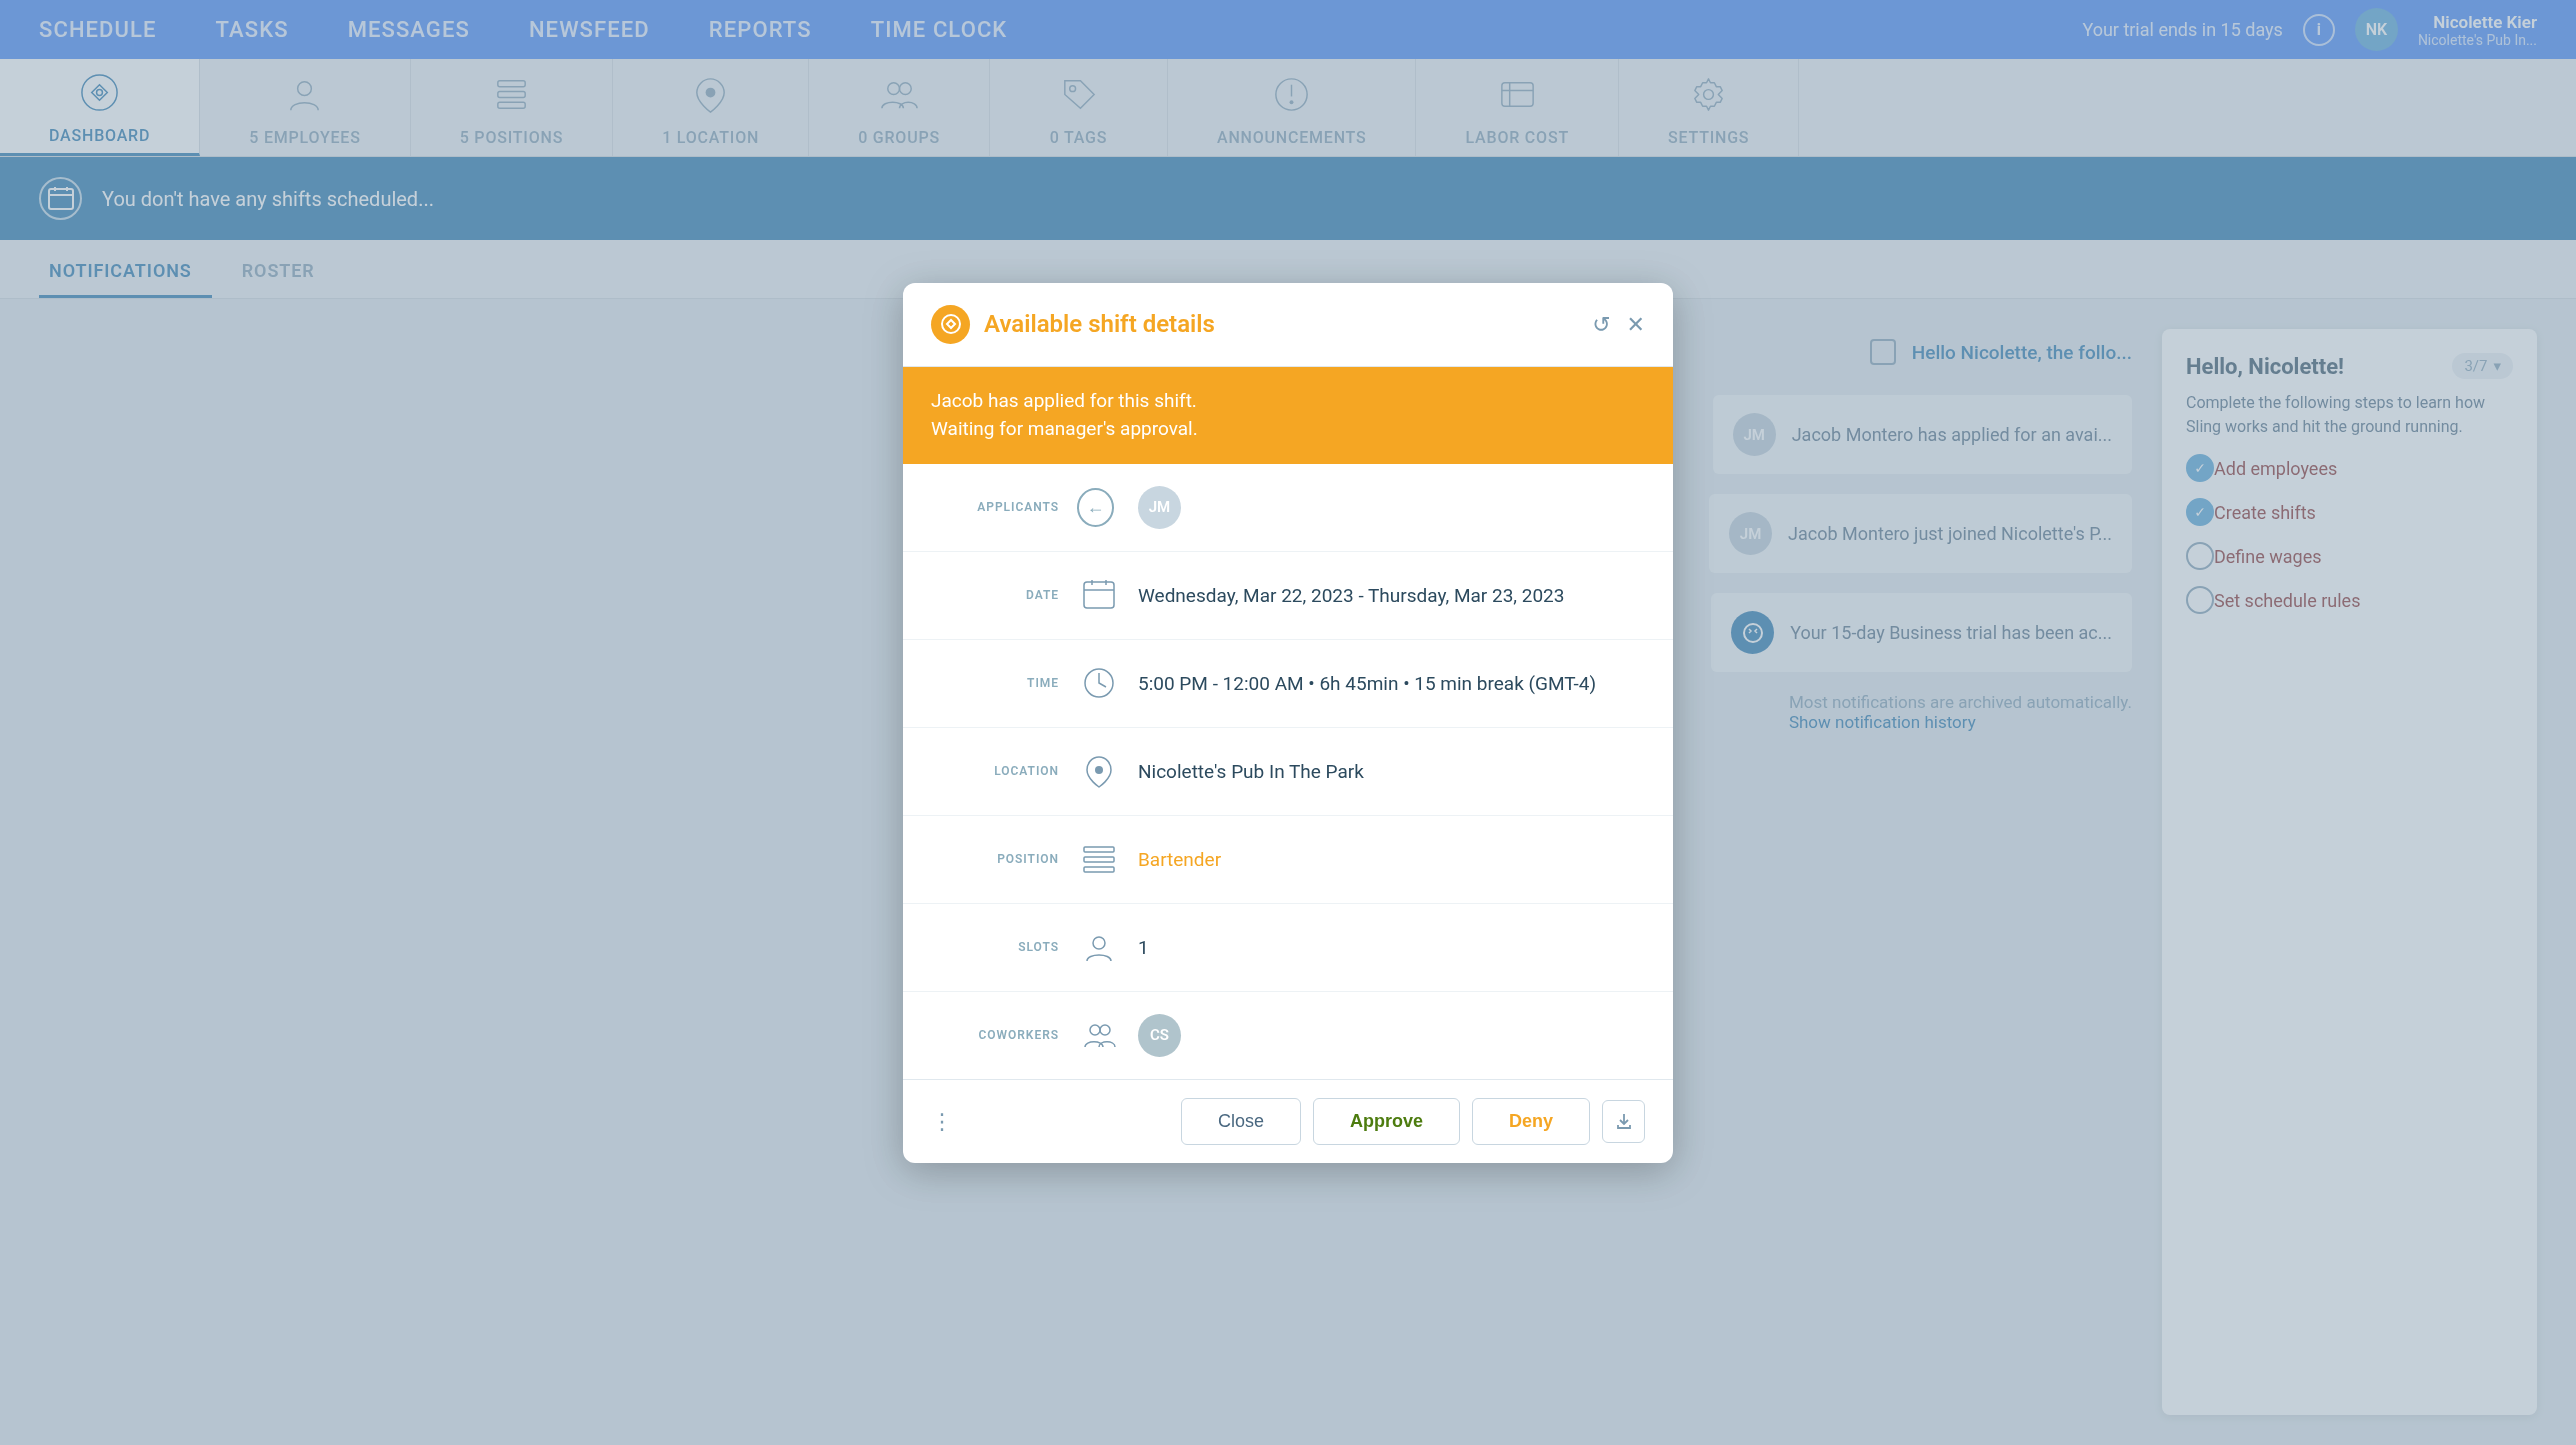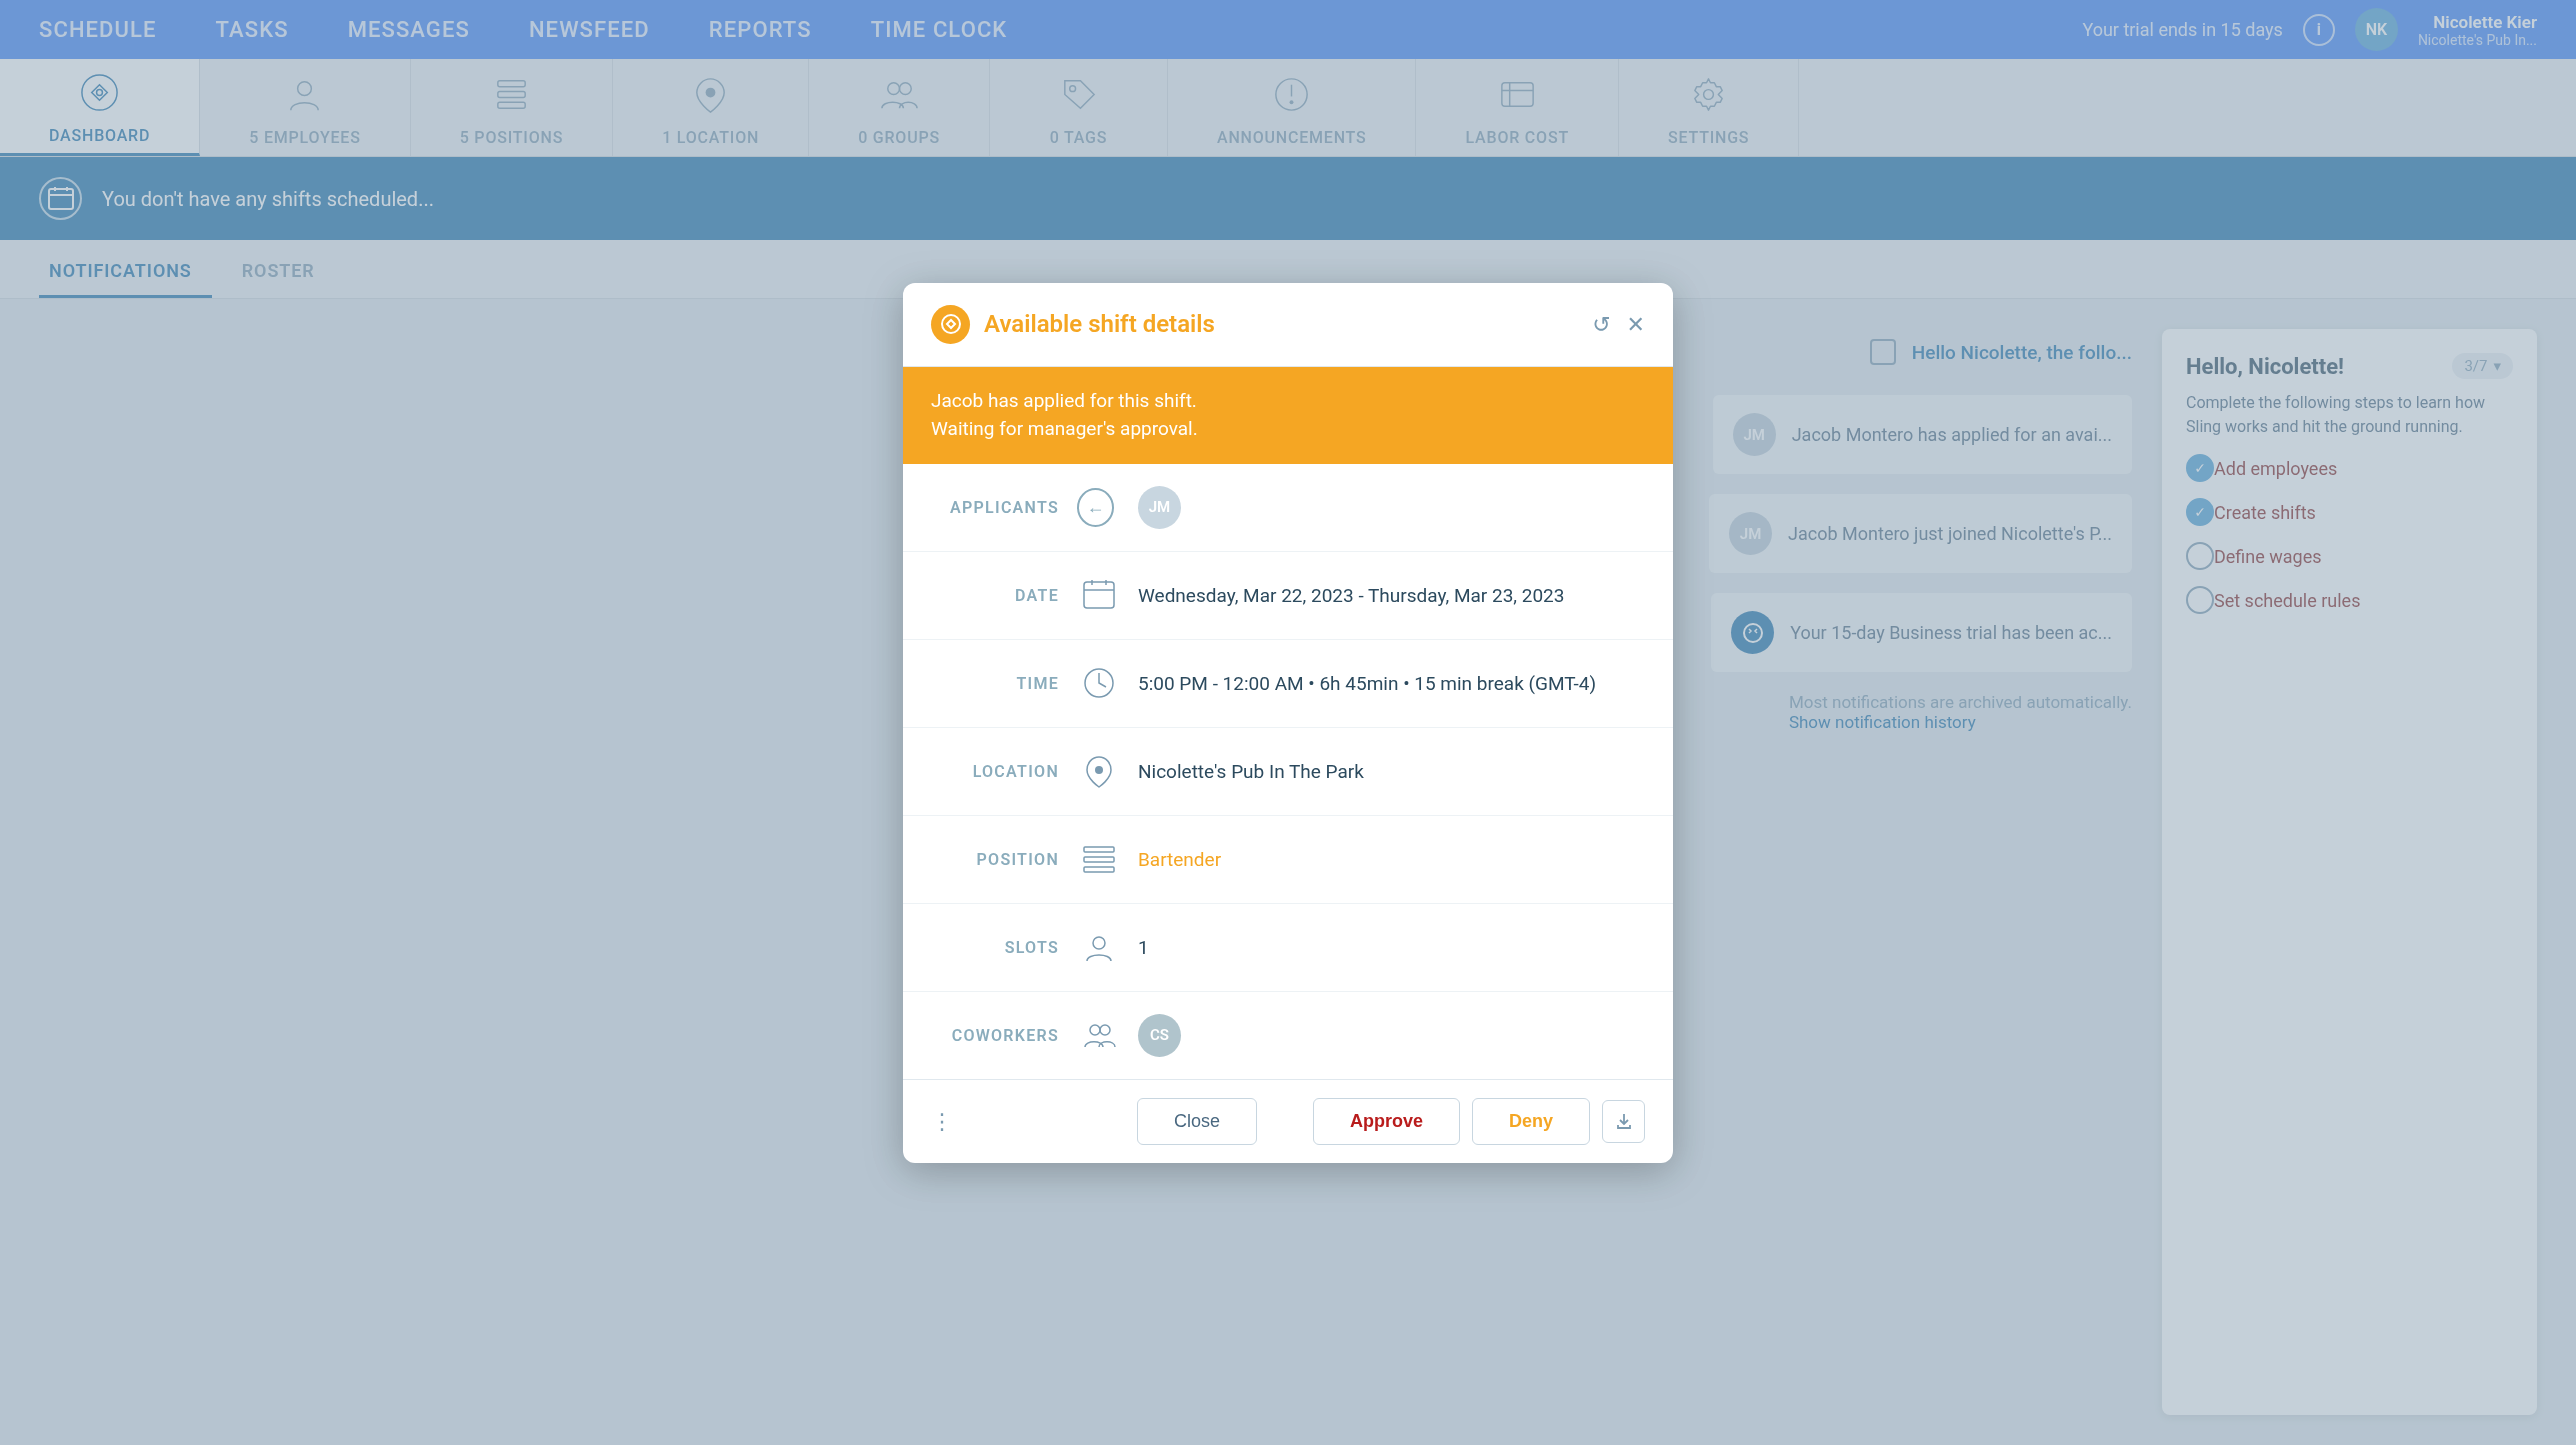--- a/index.html
+++ b/index.html
@@ -404,21 +404,21 @@
       align-items: center;
       padding: 22px 28px;
       border-bottom: 1px solid #edf2f5;
       gap: 18px;
     }
     .modal-row:last-child {
       border-bottom: none;
     }
     .modal-row-label {
       width: 128px;
-      font-size: 16px;
+      font-size: 12px;
       font-weight: 600;
       color: #8aacbc;
       letter-spacing: 0.08em;
       text-transform: uppercase;
       text-align: right;
       flex-shrink: 0;
     }
     .modal-row-icon {
       width: 43px;
       height: 43px;
@@ -500,24 +500,23 @@
       border-radius: 6px;
       font-size: 18px;
       font-weight: 500;
       cursor: pointer;
       border: 1px solid #c8d6e0;
       background: #fff;
       color: #4a6880;
     }
     .btn-approve {
       background: #fff;
-      color: #b91c1c;
+      color: #4d7c0f;
       border-color: #c8d6e0;
       font-weight: 600;
-      margin-left: 44px;
     }
     .btn-deny {
       background: #fff;
       color: #f5a623;
       border-color: #c8d6e0;
       font-weight: 600;
     }
     .btn-export {
       width: 43px;
       height: 43px;

